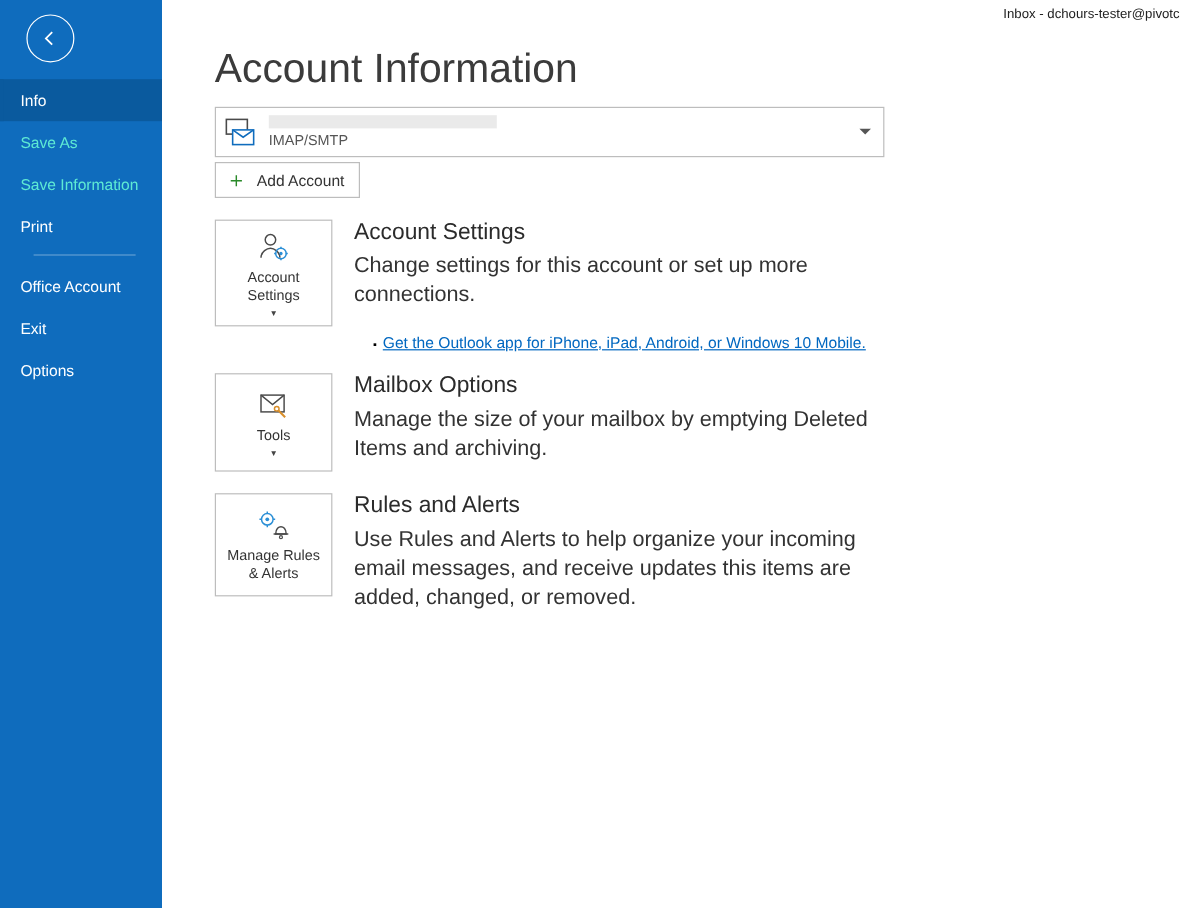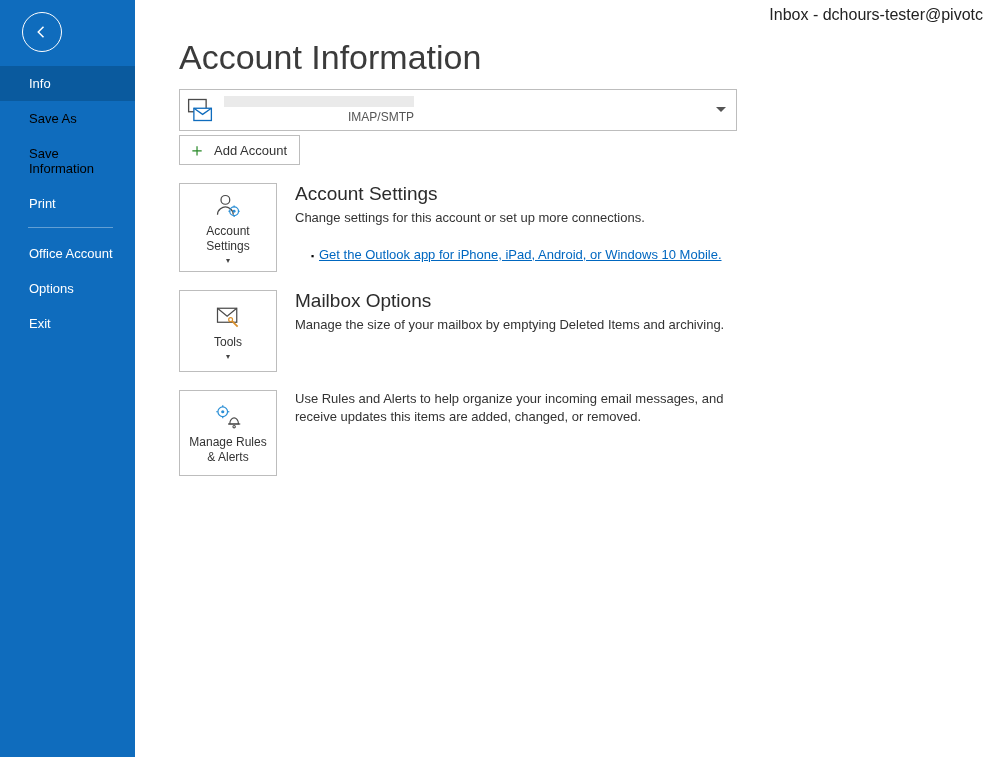--- a/index.html
+++ b/index.html
@@ -4,21 +4,21 @@
 <style>
   * { box-sizing: border-box; margin: 0; padding: 0; font-family: "Segoe UI", Tahoma, sans-serif; }
   html, body { width: 983px; height: 757px; overflow: hidden; background: #fff; }
 
   .app { display: flex; width: 100%; height: 100%; position: relative; }
 
   
   .titlebar {
     position: absolute;
     top: 6px; right: 0;
-    font-size: 16px;
+    font-size: 11px;
     color: #222;
     white-space: nowrap;
   }
 
   
   .sidebar {
     width: 135px;
     background: #0f6cbd;
     color: #fff;
     display: flex;
@@ -28,32 +28,32 @@
   .back-btn {
     width: 40px; height: 40px;
     margin: 12px 0 14px 22px;
     border: 1.5px solid #fff;
     border-radius: 50%;
     display: flex; align-items: center; justify-content: center;
     cursor: pointer;
   }
   .back-btn svg { width: 18px; height: 18px; fill: none; stroke: #fff; stroke-width: 2; }
   .nav-item {
-    padding: 10px 14px 10px 26px;
+    padding: 10px 14px 10px 14px;
     color: #fff;
     cursor: pointer;
     font-size: 13px;
     border-left: 3px solid transparent;
   }
   .nav-item.selected {
     background: #0a5a9e;
     border-left: 3px solid #0a5a9e;
   }
   .nav-item.disabled {
-    color: #000000;
+    color: #5eead4;
     cursor: default;
   }
   .nav-separator {
     height: 1px;
     background: rgba(255,255,255,0.35);
     margin: 6px 22px 8px 28px;
   }
 
   
   .main {
@@ -76,21 +76,21 @@
     display: flex;
     align-items: center;
     padding: 0 30px 0 6px;
     position: relative;
   }
   .account-select .mail-icon {
     width: 28px; height: 28px;
     display: flex; align-items: center; justify-content: center;
     margin-right: 10px;
   }
-  .account-select .acct-text { display: flex; flex-direction: column; line-height: 1.15; align-items: flex-end; }
+  .account-select .acct-text { display: flex; flex-direction: column; line-height: 1.15; }
   .account-select .acct-name {
     width: 190px; height: 11px;
     background: #eaeaea;
     margin-bottom: 4px;
   }
   .account-select .acct-type { font-size: 12px; color: #555; }
   .account-select .chevron {
     position: absolute; right: 10px; top: 50%; transform: translateY(-50%);
   }
 
@@ -142,21 +142,21 @@
     margin-left: 18px;
     max-width: 430px;
   }
   .section-title {
     font-size: 19px;
     color: #2b2b2b;
     font-weight: 400;
     margin-bottom: 4px;
   }
   .section-desc {
-    font-size: 13px;
+    font-size: 18px;
     color: #333;
     line-height: 1.35;
   }
   .bullet-list { margin-top: 20px; padding-left: 24px; font-size: 13px;}
   .bullet-list li::marker { content: "▪  "; font-size: 9px; }
   .link {
     color: #0067c0;
     text-decoration: underline;
     cursor: pointer;
   }
@@ -174,22 +174,22 @@
           <path d="M14 5l-7 7 7 7"></path>
         </svg>
     </div>
 
     <div class="nav-item selected"><span>Info</span></div>
     <div class="nav-item disabled"><span>Save As</span></div>
     <div class="nav-item disabled"><span>Save Information</span></div>
     <div class="nav-item"><span>Print</span></div>
     <div class="nav-separator"></div>
     <div class="nav-item"><span>Office Account</span></div>
+    <div class="nav-item"><span>Exit</span></div>
     <div class="nav-item"><span>Options</span></div>
-    <div class="nav-item"><span>Exit</span></div>
   </div>
 
   <div class="main">
     <h1 class="page-title">Account Information</h1>
 
     <div class="account-select">
       <span class="mail-icon">
         <svg viewBox="0 0 32 32" width="28" height="28">
           <rect x="3" y="4" width="20" height="14" fill="none" stroke="#4a4a4a" stroke-width="1.5"></rect>
           <rect x="9" y="14" width="20" height="14" fill="#fff" stroke="#0f6cbd" stroke-width="1.5"></rect>
@@ -274,18 +274,19 @@
                 <line x1="15.5" y1="10" x2="17.5" y2="10"></line>
             </g>
             <path d="M18 24 c0 -5 3 -7 5 -7 s5 2 5 7 h-10 z" fill="none" stroke="#4a4a4a" stroke-width="1.4"></path>
             <line x1="16" y1="24" x2="30" y2="24" stroke="#4a4a4a" stroke-width="1.4"></line>
             <circle cx="23" cy="27" r="1.4" fill="none" stroke="#4a4a4a" stroke-width="1.2"></circle>
           </svg>
         </span>
         <span class="tile-label">Manage Rules &amp; Alerts</span>
       </div>
       <div class="section-body">
+        <div class="section-title">Rules and Alerts</div>
         <div class="section-desc">Use Rules and Alerts to help organize your incoming email messages, and receive updates this items are added, changed, or removed.</div>
       </div>
     </div>
 
   </div>
 </div>
 
 </body></html>

